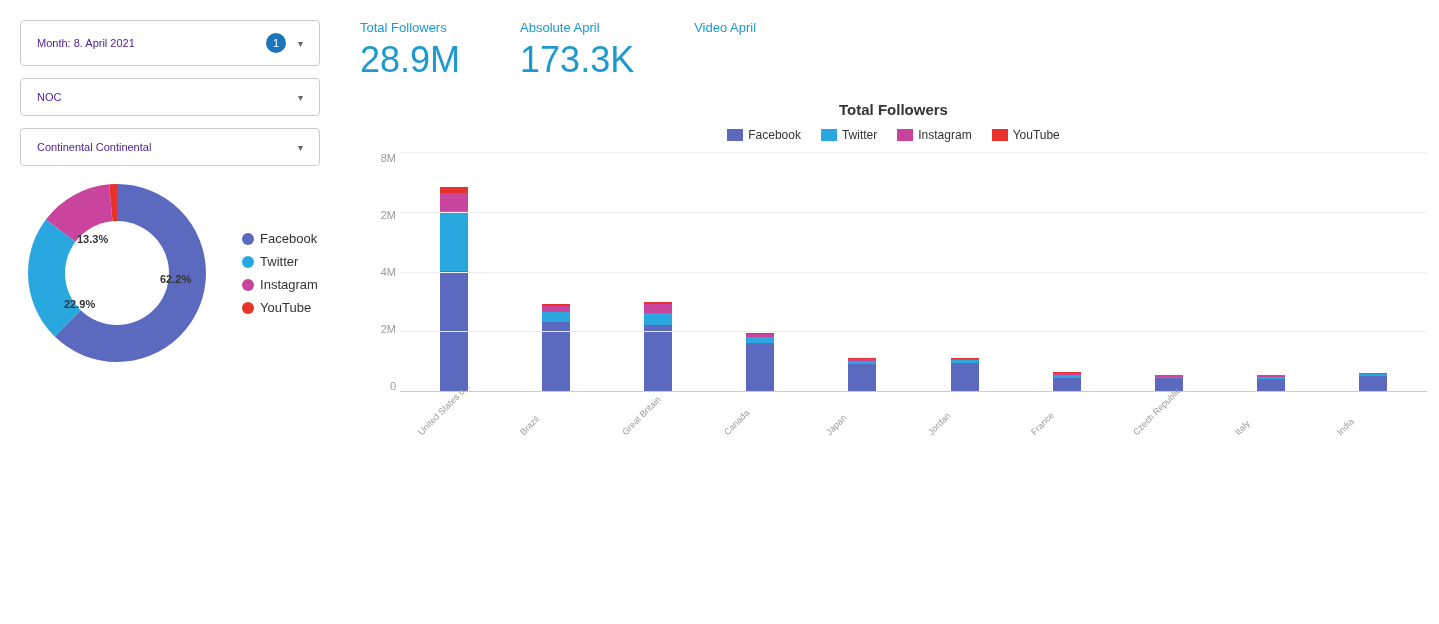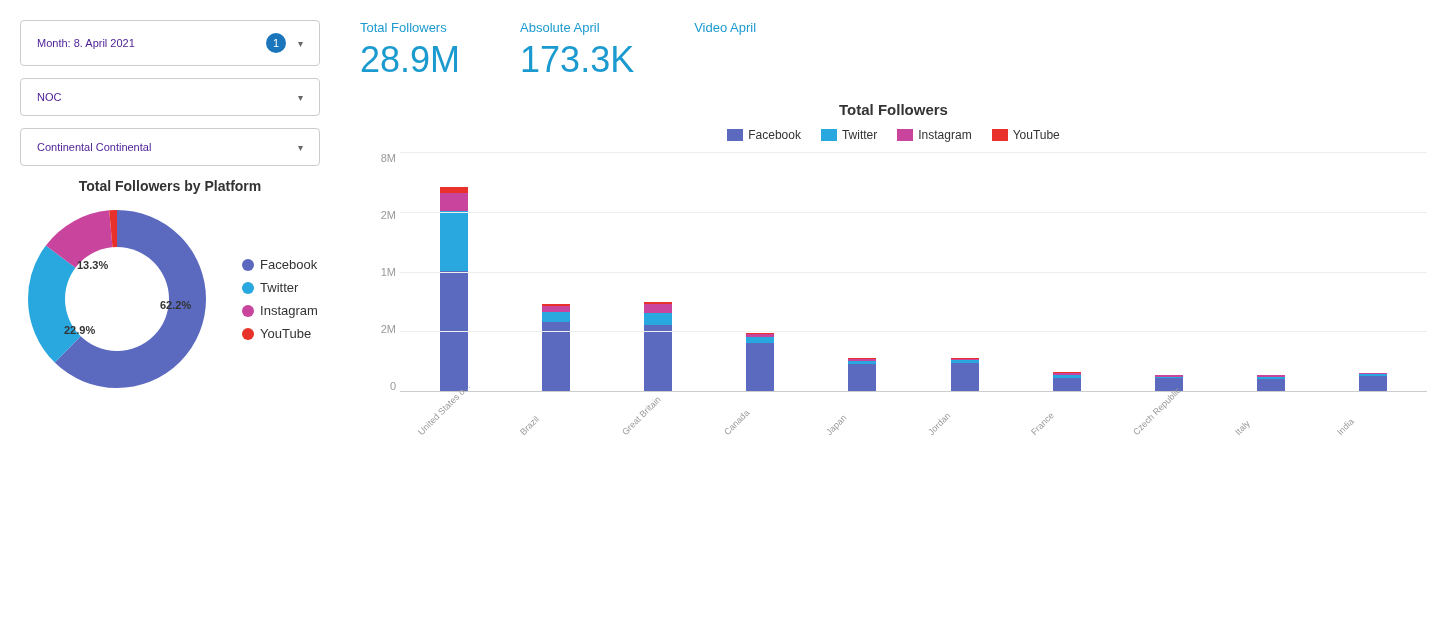--- a/index.html
+++ b/index.html
@@ -80,21 +80,20 @@
       <span class="filter-label">NOC</span>
       <span class="chevron">▾</span>
     </div>
 
     <div class="filter-box">
       <span class="filter-label">Continental Continental</span>
       <span class="chevron">▾</span>
     </div>
 
     <div class="donut-section">
-      <div class="donut-title">Total Followers by Platform</div>
       <div class="donut-wrapper">
         <div class="donut-chart">
           <svg viewBox="0 0 190 190">
 
             <circle cx="95" cy="95" r="70" fill="none" stroke="#5b6abf" stroke-width="38" stroke-dasharray="273.7 167.7" stroke-dashoffset="0" transform="rotate(-90 95 95)"></circle>
 
             <circle cx="95" cy="95" r="70" fill="none" stroke="#29a8e0" stroke-width="38" stroke-dasharray="100.7 340.7" stroke-dashoffset="-273.7" transform="rotate(-90 95 95)"></circle>
 
             <circle cx="95" cy="95" r="70" fill="none" stroke="#c9449d" stroke-width="38" stroke-dasharray="58.5 383" stroke-dashoffset="-374.4" transform="rotate(-90 95 95)"></circle>
 
@@ -166,21 +165,21 @@
           <span>YouTube</span>
         </div>
       </div>
 
       <div class="bar-chart-wrapper">
         <div style="display:flex; height:270px; position:relative;">
 
           <div style="width:40px; height:240px; display:flex; flex-direction:column; justify-content:space-between; align-items:flex-end; padding-right:4px; font-size:11px; color:#999; margin-top:0;">
             <span>8M</span>
             <span>2M</span>
-            <span>1M</span>
+            <span>4M</span>
             <span>2M</span>
             <span>0</span>
           </div>
 
           <div style="flex:1; height:240px; border-bottom:1px solid #ccc; position:relative;">
 
             <div style="position:absolute; top:0; left:0; right:0; bottom:0; pointer-events:none;">
               <div style="position:absolute; top:0%; left:0; right:0; border-top:1px solid #eee;"></div>
               <div style="position:absolute; top:25%; left:0; right:0; border-top:1px solid #eee;"></div>
               <div style="position:absolute; top:50%; left:0; right:0; border-top:1px solid #eee;"></div>

